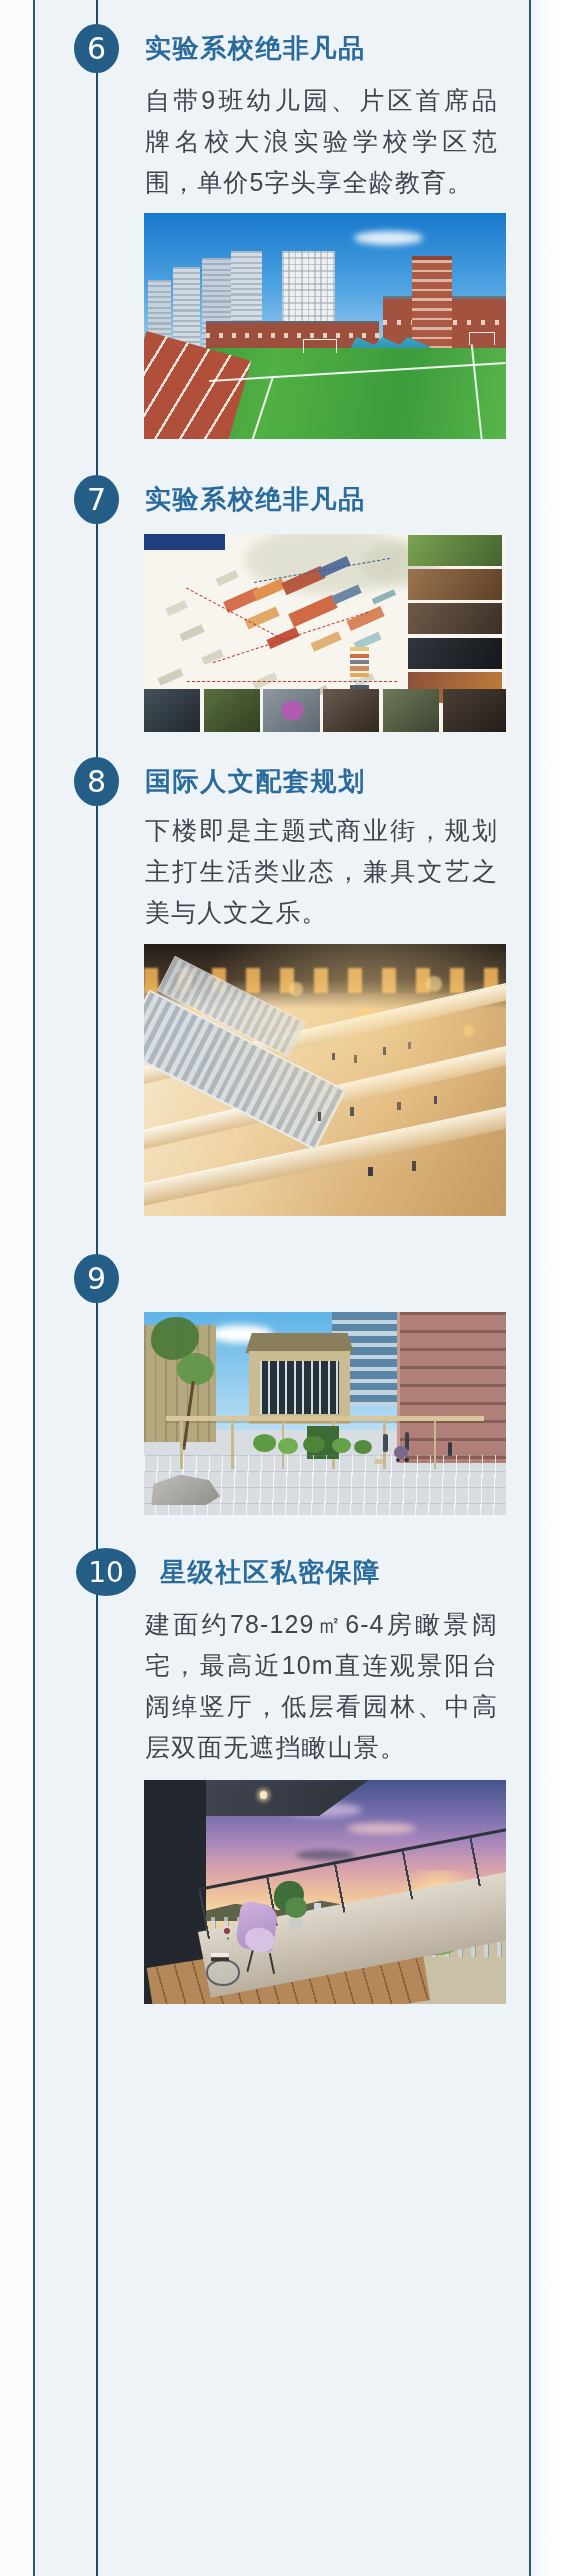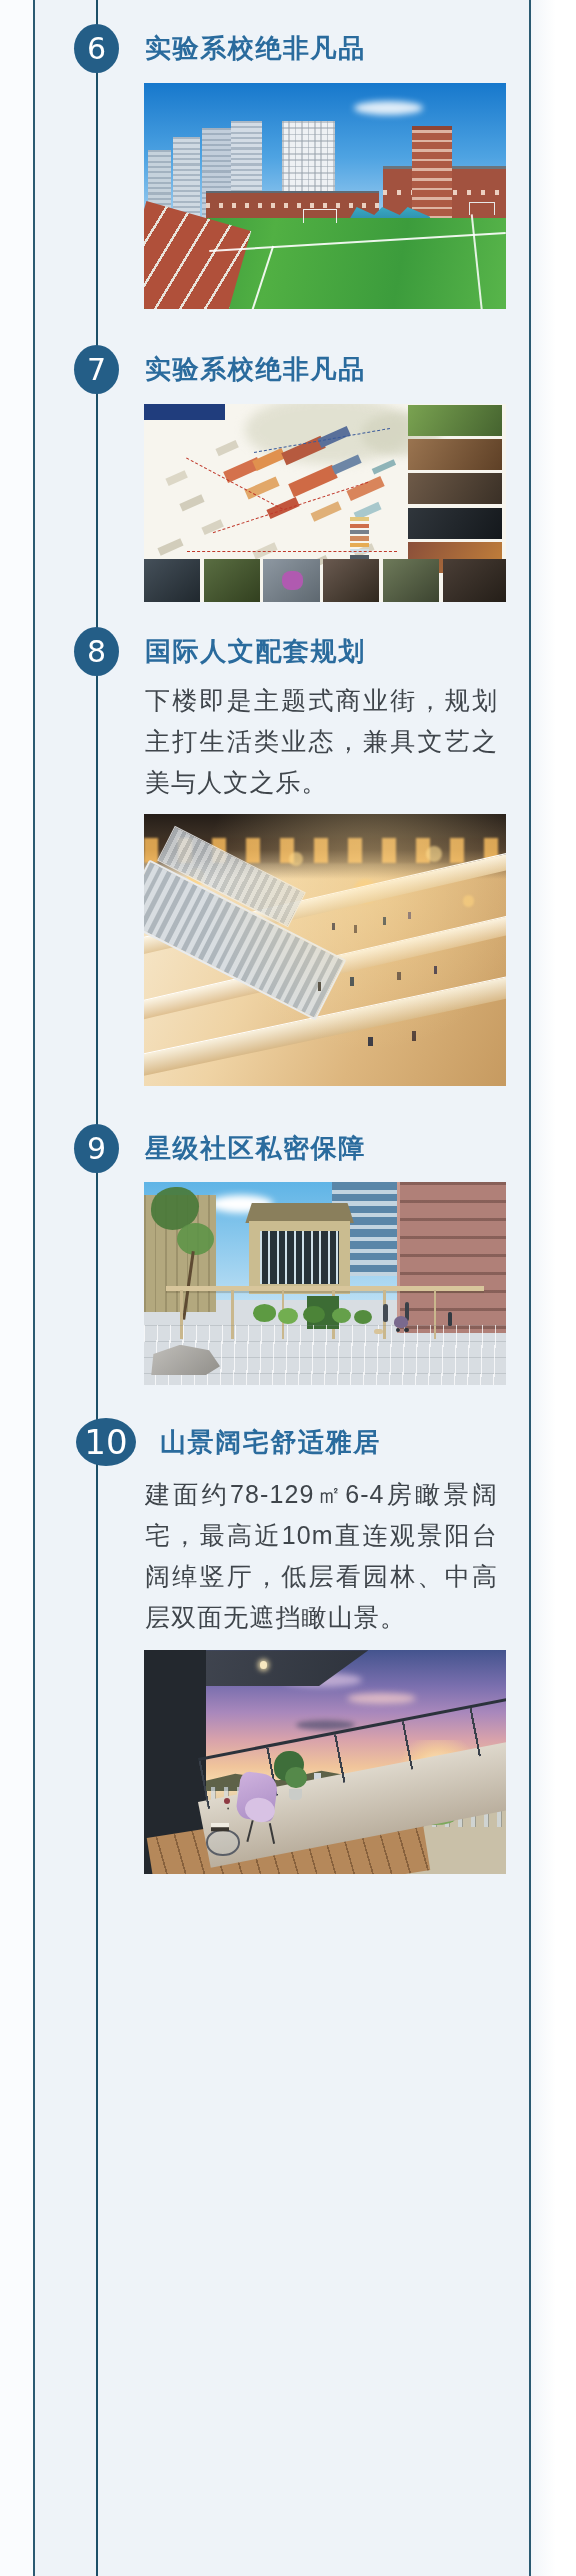--- a/index.html
+++ b/index.html
@@ -14,21 +14,21 @@
   .strip-right{position:absolute;top:0;bottom:0;left:530px;right:0;
         background:linear-gradient(90deg,#f1f5f9 0%,#ffffff 55%);z-index:0;}
   .timeline{position:absolute;top:0;bottom:0;left:96px;width:2.1px;background:#1d4f68;z-index:1;}
   .content{position:relative;z-index:2;}
   
   .sec{position:relative;}
   .hdr{position:relative;height:49px;}
   .badge{position:absolute;left:74px;top:0;width:45px;height:49px;border-radius:50%;
          background:#245e87;color:#ffffff;display:flex;align-items:center;justify-content:center;
          font-size:30px;font-weight:400;font-family:"DejaVu Sans","Liberation Sans",sans-serif;}
-  .sec-10 .badge{left:76px;width:60px;height:48px;font-size:34px;}
+  .sec-10 .badge{left:76px;width:60px;height:48px;font-size:28px;}
   .title{position:absolute;left:145px;top:0;height:49px;margin:0;display:flex;align-items:center;
          font-size:26px;font-weight:700;color:#2a6b9d;letter-spacing:1.6px;}
   .sec-10 .title{left:160px;}
   .body{width:353px;margin:0 0 0 145px;font-size:25px;line-height:41px;color:#3f454b;
         text-align:justify;letter-spacing:1.1px;overflow:hidden;}
   .photo{position:relative;width:362px;margin-left:144px;overflow:hidden;background:#d8dde2;}
   .sec-6{margin-top:24px;}  .sec-6 .body{margin-top:7px;height:123px;}  .sec-6 .photo{margin-top:9.6px;height:226px;}
   .sec-7{margin-top:36px;}  .sec-7 .body{margin-top:9px;height:411px;}  .sec-7 .photo{margin-top:10.7px;height:198px;}
   .sec-8{margin-top:24.6px;}  .sec-8 .body{margin-top:4.3px;height:123px;}   .sec-8 .photo{margin-top:10.7px;height:272px;}
   .sec-9{margin-top:38px;}  .sec-9 .body{margin-top:12.3px;height:123px;}  .sec-9 .photo{margin-top:9.6px;height:203px;}
@@ -47,20 +47,21 @@
 
   <div class="content">
 
     <section class="sec sec-6">
       <div class="hdr">
         <div class="badge">
             <span>6</span>
           </div>
         <h2 class="title">实验系校绝非凡品</h2>
       </div>
+      <p class="body">自带9班幼儿园、片区首席品牌名校大浪实验学校学区范围，单价5字头享全龄教育。</p>
       <figure class="photo" style="margin:9.6px 0 0 144px;">
         <div class="abs" style="left:0;top:0;right:0;height:60%;background:linear-gradient(180deg,#1778cc 0%,#4ea3e2 55%,#9dcdf0 100%);"></div>
         <div class="abs" style="left:58%;top:8%;width:69px;height:14px;background:#fff;border-radius:50%;filter:blur(3.2px);opacity:.85;"></div>
         <div class="abs" style="left:1%;top:30%;width:23.5px;height:69px;background:#c6d2dc;background-image:repeating-linear-gradient(180deg,rgba(110,130,150,.4) 0 2.1px,transparent 2.1px 5.3px);"></div>
         <div class="abs" style="left:8%;top:24%;width:27px;height:83px;background:#cfd9e2;background-image:repeating-linear-gradient(180deg,rgba(110,130,150,.4) 0 2.1px,transparent 2.1px 5.3px);"></div>
         <div class="abs" style="left:16%;top:20%;width:29px;height:93px;background:#c2cedb;background-image:repeating-linear-gradient(180deg,rgba(110,130,150,.4) 0 2.1px,transparent 2.1px 5.3px);"></div>
         <div class="abs" style="left:24%;top:17%;width:31px;height:102px;background:#d3dce5;background-image:repeating-linear-gradient(180deg,rgba(110,130,150,.4) 0 2.1px,transparent 2.1px 5.3px);"></div>
         <div class="abs" style="left:38%;top:17%;width:53px;height:107px;background:#eef1f4;background-image:repeating-linear-gradient(180deg,rgba(150,160,170,.5) 0 1.6px,transparent 1.6px 6.4px),repeating-linear-gradient(90deg,rgba(150,160,170,.5) 0 1.6px,transparent 1.6px 6.4px);"></div>
         <div class="abs" style="left:17%;top:48%;width:48%;height:17%;background:#9b4f3c;border-top:2.7px solid #5e6a74;background-image:repeating-linear-gradient(90deg,rgba(255,240,225,.8) 0 4.3px,transparent 4.3px 13px);background-size:100% 5.3px;background-position:0 30%;background-repeat:repeat-x;"></div>
         <div class="abs" style="left:66%;top:37%;width:34%;height:28%;background:#a2523f;border-top:3.2px solid #6a757e;background-image:repeating-linear-gradient(90deg,rgba(255,240,225,.8) 0 4.3px,transparent 4.3px 14px);background-size:100% 4.8px;background-position:0 35%;background-repeat:repeat-x;"></div>
@@ -171,21 +172,20 @@
         <div class="abs" style="left:74%;top:80%;width:4.3px;height:9.6px;background:#55423a;"></div>
         <div class="abs" style="left:0;top:0;right:0;bottom:0;background:radial-gradient(circle at 62% 26%,rgba(255,225,160,.4),rgba(255,225,160,0) 55%);"></div>
       </figure>
     </section>
 
     <section class="sec sec-9">
       <div class="hdr">
         <div class="badge">
             <span>9</span>
           </div>
-        <h2 class="title">星级社区私密保障</h2>
       </div>
       <figure class="photo" style="margin:9.6px 0 0 144px;">
         <div class="abs" style="left:0;top:0;right:0;height:58%;background:linear-gradient(180deg,#5fb4e6,#b9def4);"></div>
         <div class="abs" style="left:18%;top:6%;width:64px;height:18px;background:#fff;border-radius:50%;filter:blur(3.7px);"></div>
         <div class="abs" style="left:52%;top:0;width:22%;height:46%;background:repeating-linear-gradient(180deg,#5a86a8 0 7.5px,#c2d4e0 7.5px 11.8px);"></div>
         <div class="abs" style="left:70%;top:0;width:30%;height:74%;background:#b08078;border-left:3.2px solid #c99a90;background-image:repeating-linear-gradient(180deg,rgba(60,35,30,.35) 0 3.2px,transparent 3.2px 18px);"></div>
         <div class="abs" style="left:0;top:6%;width:20%;height:58%;background:#b3a87e;background-image:repeating-linear-gradient(90deg,rgba(90,80,50,.25) 0 1.6px,transparent 1.6px 10.7px);"></div>
         <div class="abs" style="left:28%;top:10%;width:30%;height:10%;background:#8a7f5c;clip-path:polygon(6% 0,94% 0,100% 100%,0 100%);"></div>
         <div class="abs" style="left:29%;top:19%;width:28%;height:36%;background:#cabc90;"></div>
         <div class="abs" style="left:32%;top:24%;width:22%;height:26%;background:#273238;background-image:repeating-linear-gradient(90deg,#cfe0e8 0 1.6px,transparent 1.6px 8.5px);"></div>
@@ -215,21 +215,21 @@
         <div class="abs" style="left:63.5%;top:72%;width:9.6px;height:5.3px;background:#d8c49a;border-radius:2.7px;"></div>
         <div class="abs" style="left:84%;top:64%;width:4.3px;height:14px;background:#323a42;border-radius:1.6px;"></div>
       </figure>
     </section>
 
     <section class="sec sec-10">
       <div class="hdr">
         <div class="badge">
             <span>10</span>
           </div>
-        <h2 class="title">山景阔宅舒适雅居</h2>
+        <h2 class="title">星级社区私密保障</h2>
       </div>
       <p class="body">建面约78-129㎡6-4房瞰景阔宅，最高近10m直连观景阳台阔绰竖厅，低层看园林、中高层双面无遮挡瞰山景。</p>
       <figure class="photo" style="margin:10.7px 0 0 144px;">
         <div class="abs" style="left:0;top:0;right:0;bottom:0;background:linear-gradient(180deg,#44548e 0%,#7a6fae 16%,#a988bc 28%,#d8a2ab 40%,#f0c49b 52%,#f8dcae 60%,#e8d0a8 66%,#c9c0a8 70%);"></div>
         <div class="abs" style="left:68%;top:40%;width:96px;height:64px;background:radial-gradient(circle,#ffeec2 0%,rgba(255,220,150,.55) 40%,transparent 70%);"></div>
         <div class="abs" style="left:38%;top:10%;width:80px;height:14px;background:#c9b4d8;border-radius:50%;filter:blur(3.2px);opacity:.85;"></div>
         <div class="abs" style="left:56%;top:19%;width:69px;height:11.8px;background:#e8c2c8;border-radius:50%;filter:blur(3.2px);opacity:.85;"></div>
         <div class="abs" style="left:42%;top:31%;width:59px;height:10.7px;background:#5e5878;border-radius:50%;filter:blur(2.7px);opacity:.8;"></div>
         <div class="abs" style="left:15%;top:50%;width:85%;height:13%;background:#5e6248;clip-path:polygon(0 70%,12% 40%,26% 62%,40% 30%,55% 58%,70% 22%,84% 48%,100% 35%,100% 100%,0 100%);"></div>
         <div class="abs" style="left:15%;top:61%;width:85%;height:18%;background:linear-gradient(180deg,#97a08b,#7e8a80);background-image:repeating-linear-gradient(90deg,rgba(210,220,228,.7) 0 3.7px,rgba(90,104,112,.4) 3.7px 5.3px,transparent 5.3px 13px);"></div>

